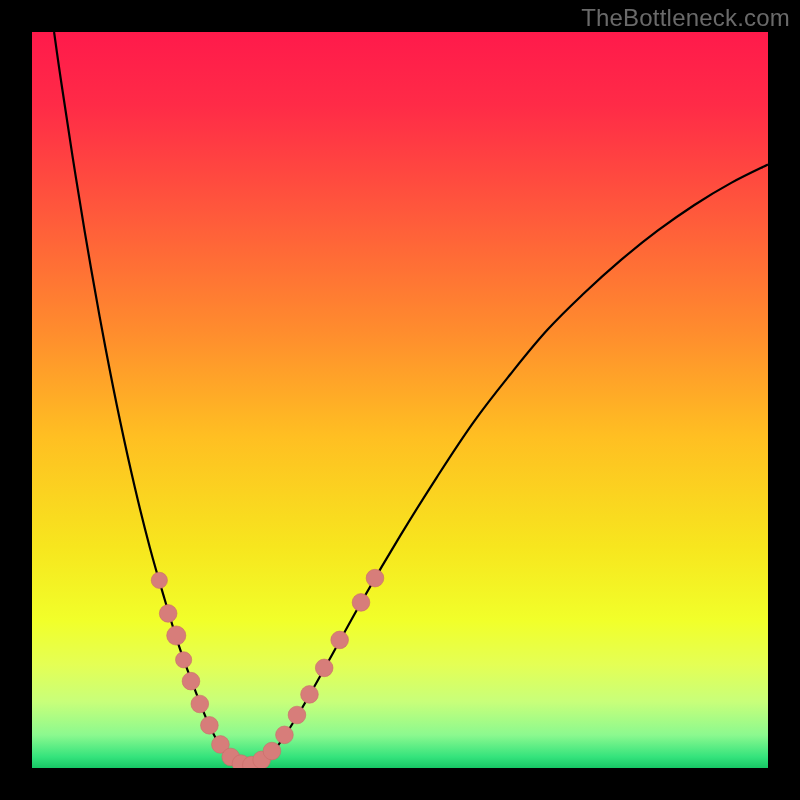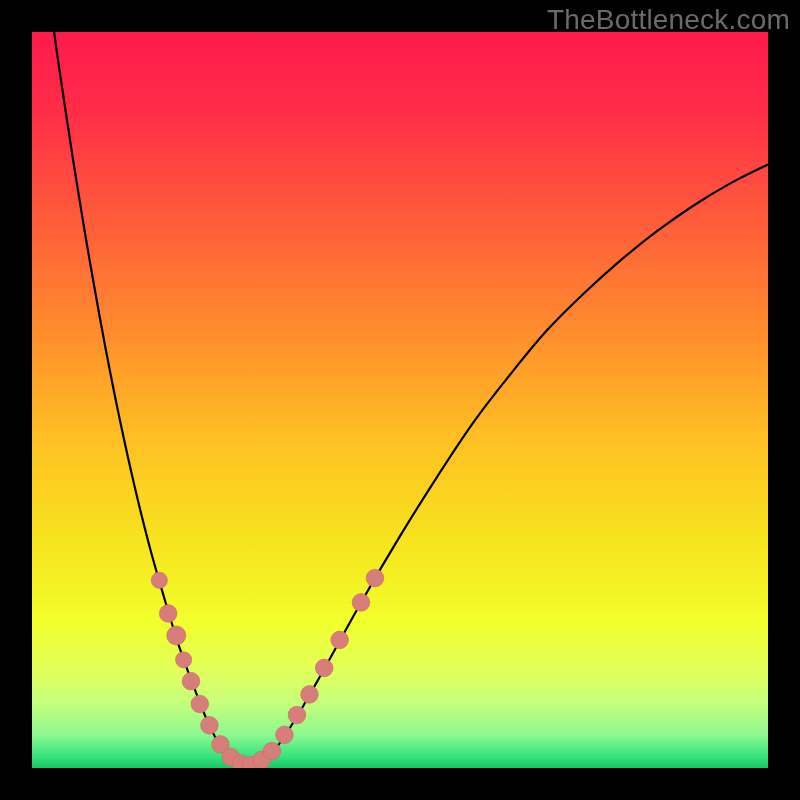--- a/index.html
+++ b/index.html
@@ -25,21 +25,21 @@
     left: 32px;
     width: 736px;
     height: 736px;
     overflow: hidden;
   }
   .watermark {
     position: absolute;
     top: 4px;
     right: 10px;
     color: #6a6a6a;
-    font-size: 28px;
+    font-size: 24px;
     font-weight: 500;
     letter-spacing: 0.2px;
   }
   svg { display: block; }
 </style>
 </head>
 <body>
 
 <div class="frame">
 

